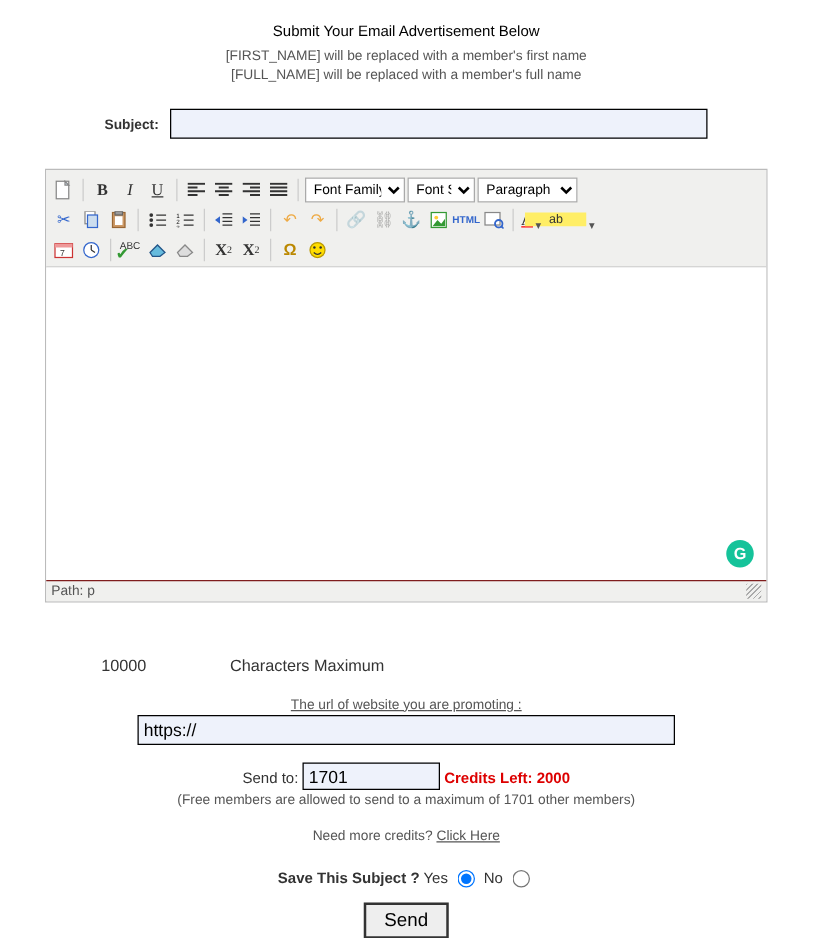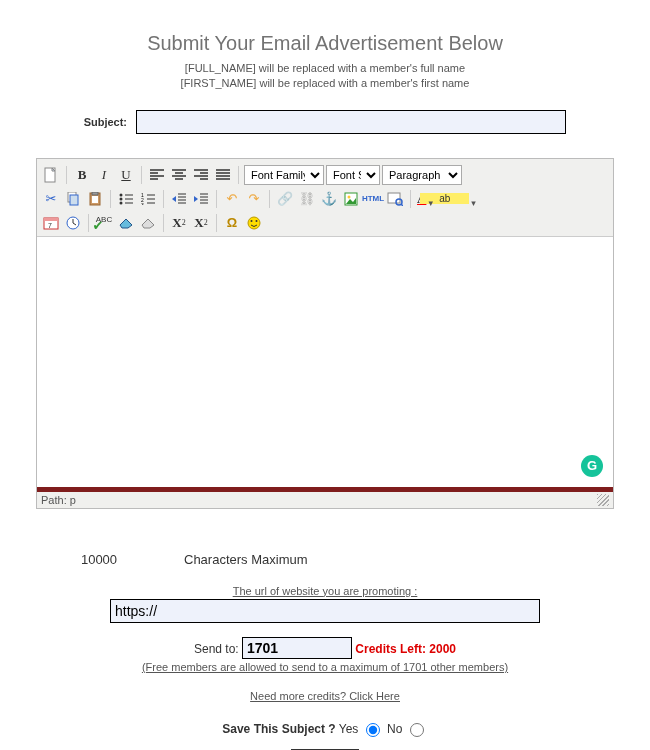--- a/index.html
+++ b/index.html
@@ -1,59 +1,59 @@
 <!DOCTYPE html>
 <html><head>
 <meta charset="utf-8">
 <style>
   * { box-sizing: border-box; margin: 0; padding: 0; }
   body { font-family: Verdana, Arial, sans-serif; font-size: 12px; color: #333; width: 650px; }
   .container { padding: 8px; text-align: center; }
-  h1 { font-size: 20px; color: #737373; font-weight: normal; margin-top: 24px; margin-bottom: 6px; }
+  h1 { font-size: 12px; color: #000000; font-weight: normal; margin-top: 10px; margin-bottom: 6px; }
   .note { font-size: 11px; color: #555; line-height: 1.4; }
   .subject-row { margin-top: 18px; margin-bottom: 24px; }
   .label { font-size: 11px; font-weight: bold; color: #333; margin-right: 6px; }
   .subject-input { width: 430px; height: 24px; background: #eef2fb; border: 1px solid #000; font-size: 13px; padding: 2px 4px; }
   .editor-frame { border: 1px solid #bbb; margin: 0 28px; background: #fff; text-align: left; }
   .toolbar { background: #f0f0ee; border-bottom: 1px solid #ccc; padding: 4px 4px 1px 4px; }
   .tb-row { display: flex; align-items: center; gap: 2px; padding: 2px 0; flex-wrap: nowrap; }
   .tb-btn { width: 20px; height: 20px; display: inline-flex; align-items: center; justify-content: center; border: 1px solid transparent; cursor: pointer; font-size: 13px; color: #333; }
   .sep { width: 1px; height: 18px; background: #ccc; margin: 0 3px; }
   .tb-select { height: 20px; font-size: 11px; border: 1px solid #aaa; background: #fff; padding: 0 2px; }
   .tb-select.family { width: 80px; }
   .tb-select.size { width: 54px; }
   .tb-select.para { width: 80px; }
   .editor-area { height: 250px; background: #fff; position: relative; }
   .grammarly { position: absolute; right: 10px; bottom: 10px; width: 22px; height: 22px; border-radius: 50%; background: #15c39a; color: #fff; display: flex; align-items: center; justify-content: center; font-weight: bold; font-size: 13px; }
-  .path-row { background: #f0f0ee; border-top: 5px solid #7f1d1d; font-size: 11px; padding: 2px 4px; display: flex; justify-content: space-between; color: #555; }
+  .path-row { background: #f0f0ee; border-top: 1px solid #7f1d1d; font-size: 11px; padding: 2px 4px; display: flex; justify-content: space-between; color: #555; }
   .resize { width: 12px; height: 12px; cursor: se-resize; background: repeating-linear-gradient(135deg, #aaa 0 1px, transparent 1px 3px); }
   .below { margin-top: 16px; }
   .charmax { display: flex; align-items: flex-start; text-align: center; padding: 0 6px; color: #333; font-size: 13px; margin-top: 43px; }
   .charcount { width: 170px; }
   .url-label { margin-top: 18px; color: #555; font-size: 11px; text-decoration: underline; }
   .url-input { width: 430px; height: 24px; background: #eef2fb; border: 1px solid #000; font-size: 14px; padding: 2px 4px; margin-top: 2px; }
   .sendto-row { margin-top: 14px; font-size: 12px; color: #333; }
-  .sendto-input { width: 110px; height: 22px; border: 1px solid #000; background: #eef2fb; font-size: 14px; font-weight: bold; padding: 2px 4px; }
+  .sendto-input { width: 110px; height: 22px; border: 1px solid #000; background: #eef2fb; font-size: 14px; font-weight: normal; padding: 2px 4px; }
   .credits { color: #d00; font-weight: bold; }
-  .small { font-size: 11px; color: #555; line-height: 1.6; text-decoration: underline; }
+  .small { font-size: 11px; color: #555; line-height: 1.6; }
   .link { text-decoration: underline; color: #555; cursor: pointer; }
   .save-row { margin-top: 16px; font-size: 12px; }
   input[type=radio] { width: 14px; height: 14px; vertical-align: middle; margin: 0 4px; }
   .send-btn { margin-top: 12px; padding: 4px 14px; font-size: 15px; border: 2px solid #333; background: #eee; cursor: pointer; }
   .dd { display:inline-block; width:8px; height:4px; margin-left:2px; }
   .dd::before { content:"▾"; font-size:9px; color:#555; position:relative; top:-3px; }
   svg { display:block; }
 </style>
 </head>
 <body>
 
 <div class="container">
   <h1>Submit Your Email Advertisement Below</h1>
+  <div class="note">[FIRST_NAME] will be replaced with a member's first name</div>
   <div class="note">[FULL_NAME] will be replaced with a member's full name</div>
-  <div class="note">[FIRST_NAME] will be replaced with a member's first name</div>
 
   <div class="subject-row">
     <span class="label">Subject:</span>
     <input class="subject-input" type="text" value="" style="">
   </div>
 
   <div class="editor-frame">
     <div class="toolbar">
 
       <div class="tb-row">

